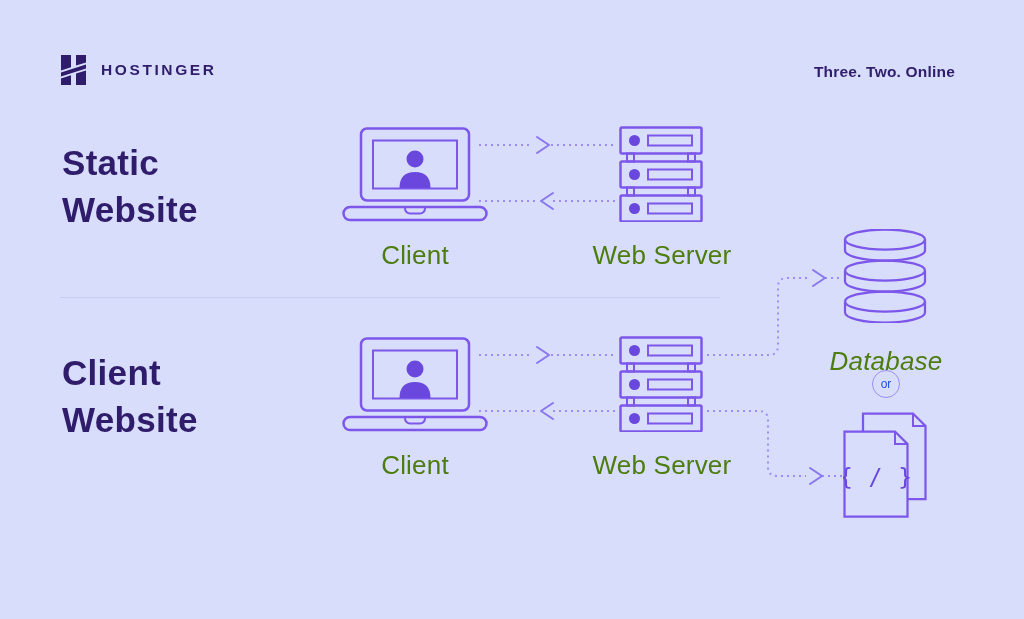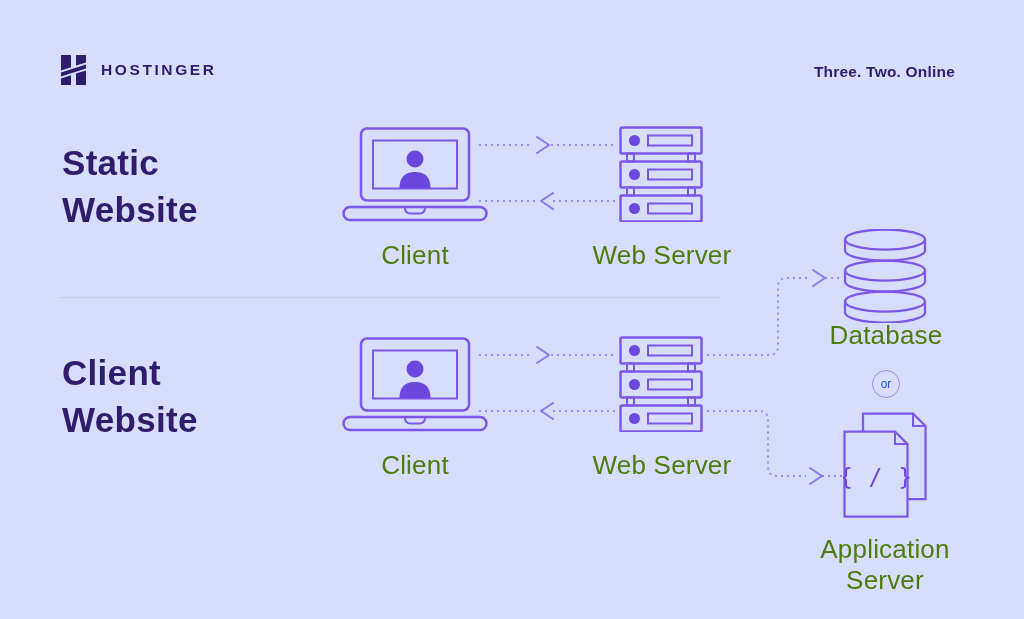--- a/index.html
+++ b/index.html
@@ -50,21 +50,21 @@
   .node-label{
     position:absolute;
     text-align:center;
     font-size:26px;font-weight:400;
     color:#4d7c0f;letter-spacing:.2px;
   }
   .lbl-client-static{left:342px;top:240px;width:146px;}
   .lbl-server-static{left:582px;top:240px;width:160px;}
   .lbl-client-dynamic{left:342px;top:450px;width:146px;}
   .lbl-server-dynamic{left:582px;top:450px;width:160px;}
-  .lbl-database{left:806px;top:320px;width:160px;}
+  .lbl-database{left:806px;top:346px;width:160px;font-style:italic;}
   .lbl-appserver{left:783px;top:534px;width:204px;}
   
   .divider{
     position:absolute;left:60px;top:297px;width:660px;height:1px;
     background:#c6cdef;
   }
   
   .or-badge{
     position:absolute;left:872px;top:370px;
     width:28px;height:28px;border-radius:50%;
@@ -219,15 +219,14 @@
     <svg width="84" height="106" viewBox="0 0 84 106">
       <g stroke-width="2.25">
         <path class="ol" d="M20,1.5 H70 L82.5,14 V87 H20 Z"></path>
         <path class="ol" d="M70,1.5 V14 H82.5" stroke-width="2"></path>
         <path class="ol pagefill" d="M1.5,19.5 H52 L64.5,32 V104.5 H1.5 Z"></path>
         <path class="ol" d="M52,19.5 V32 H64.5" stroke-width="2"></path>
       </g>
       <text class="code-text" x="33" y="73" text-anchor="middle">{ / }</text>
     </svg>
   </div>
-  <div class="node-label lbl-appserver">Application Server</div>
 
 </div>
 
 </body></html>

